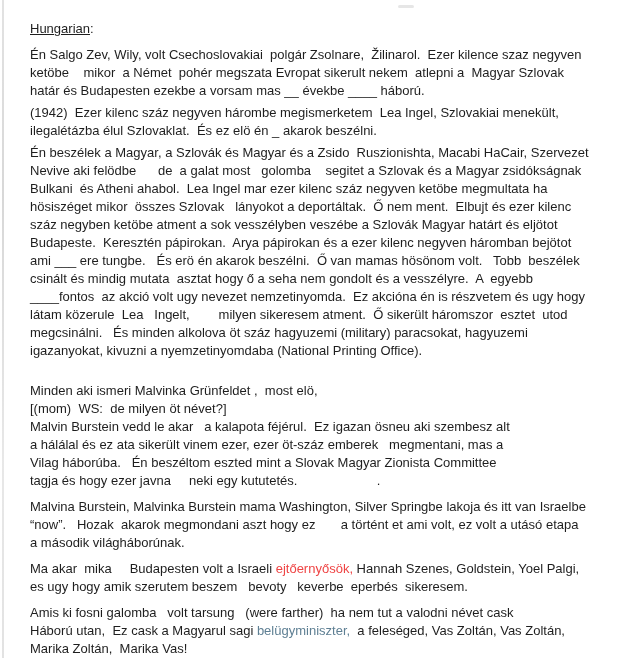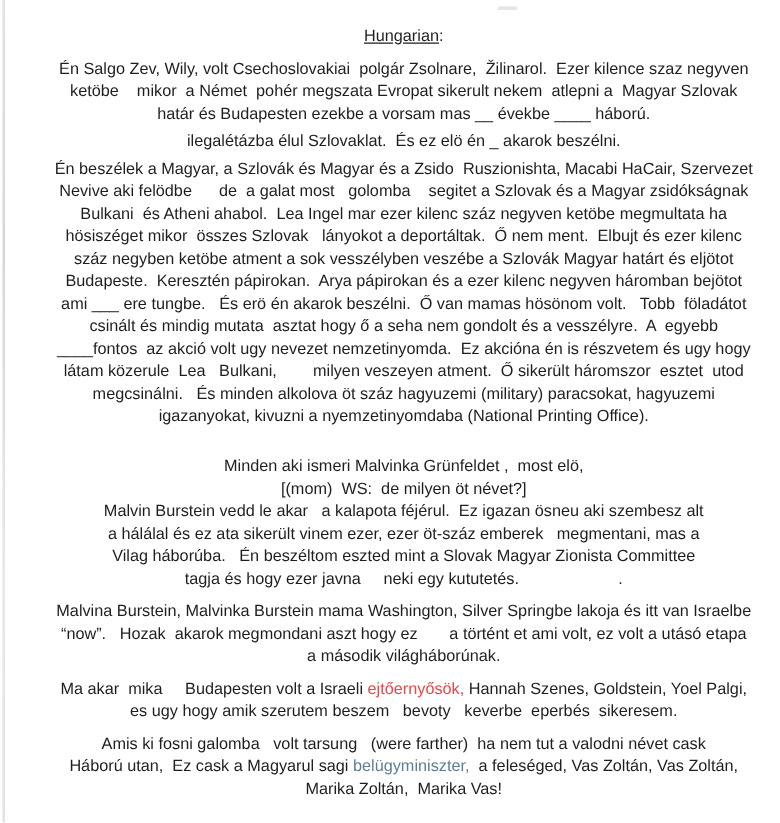--- a/index.html
+++ b/index.html
@@ -19,21 +19,21 @@
   }
   .scan-edge{
     position:absolute;left:2px;top:0;bottom:0;width:2px;
     background:linear-gradient(#cfcfcf,#bdbdbd 30%,#d8d8d8 70%,#cfcfcf);
     opacity:.6;
   }
   .smudge{
     position:absolute;left:398px;top:5px;width:16px;height:3px;
     background:#dcdcdc;border-radius:2px;opacity:.7;
   }
-  .line{white-space:pre;text-align:center;}
+  .line{white-space:pre;}
   .heading{margin-bottom:8px;}
   .heading .word{text-decoration:underline;}
   .para{margin-bottom:4px;}
   .para-gap{margin-bottom:22px;}
   .para-wide{margin-bottom:8px;}
   .em{}
   .muted-gray{color:#ef4444;}
   .muted-blue{color:#5e7f93;margin-top:36px;}
 </style>
 </head>
@@ -46,34 +46,35 @@
 
   <div class="heading line"><span class="word">Hungarian</span><span>:</span></div>
 
   <div class="para">
     <div class="line">Én Salgo Zev, Wily, volt Csechoslovakiai  polgár Zsolnare,  Žilinarol.  Ezer kilence szaz negyven</div>
     <div class="line">ketöbe    mikor  a Német  pohér megszata Evropat sikerult nekem  atlepni a  Magyar Szlovak</div>
     <div class="line">határ és Budapesten ezekbe a vorsam mas __ évekbe ____ háború.</div>
   </div>
 
   <div class="para">
+    <div class="line">(1942)  Ezer kilenc száz negyven hárombe megismerketem  Lea Ingel, Szlovakiai menekült,</div>
     <div class="line">ilegalétázba élul Szlovaklat.  És ez elö én _ akarok beszélni.</div>
   </div>
 
   <div class="para para-gap">
     <div class="line">Én beszélek a Magyar, a Szlovák és Magyar és a Zsido  Ruszionishta, Macabi HaCair, Szervezet</div>
     <div class="line">Nevive aki felödbe      de  a galat most   golomba    segitet a Szlovak és a Magyar zsidókságnak</div>
     <div class="line">Bulkani  és Atheni ahabol.  Lea Ingel mar ezer kilenc száz negyven ketöbe megmultata ha</div>
     <div class="line">hösiszéget mikor  összes Szlovak   lányokot a deportáltak.  Ő nem ment.  Elbujt és ezer kilenc</div>
     <div class="line">száz negyben ketöbe atment a sok vesszélyben veszébe a Szlovák Magyar határt és eljötot</div>
     <div class="line">Budapeste.  Keresztén pápirokan.  Arya pápirokan és a ezer kilenc negyven háromban bejötot</div>
-    <div class="line"><span>ami ___ ere tungbe.   És erö én akarok beszélni.  Ő van </span><span class="em">mamas</span><span> hösönom volt.   Tobb  föladátot</span></div>
+    <div class="line"><span>ami ___ ere tungbe.   És erö én akarok beszélni.  Ő van </span><span class="em">mamas</span><span> hösönom volt.   Tobb  beszélek</span></div>
     <div class="line">csinált és mindig mutata  asztat hogy ő a seha nem gondolt és a vesszélyre.  A  egyebb</div>
     <div class="line">____fontos  az akció volt ugy nevezet nemzetinyomda.  Ez akcióna én is részvetem és ugy hogy</div>
-    <div class="line">látam közerule  Lea   Bulkani,        milyen veszeyen atment.  Ő sikerült háromszor  esztet  utod</div>
+    <div class="line">látam közerule  Lea   Ingelt,        milyen sikeresem atment.  Ő sikerült háromszor  esztet  utod</div>
     <div class="line">megcsinálni.   És minden alkolova öt száz hagyuzemi (military) paracsokat, hagyuzemi</div>
     <div class="line">igazanyokat, kivuzni a nyemzetinyomdaba (National Printing Office).</div>
   </div>
 
   <div class="para para-wide">
     <div class="line">Minden aki ismeri Malvinka Grünfeldet ,  most elö,</div>
     <div class="line">[(mom)  WS:  de milyen öt névet?]</div>
     <div class="line">Malvin Burstein vedd le akar   a kalapota féjérul.  Ez igazan ösneu aki szembesz alt</div>
     <div class="line">a hálálal és ez ata sikerült vinem ezer, ezer öt-száz emberek   megmentani, mas a</div>
     <div class="line">Vilag háborúba.   Én beszéltom eszted mint a Slovak Magyar Zionista Committee</div>

